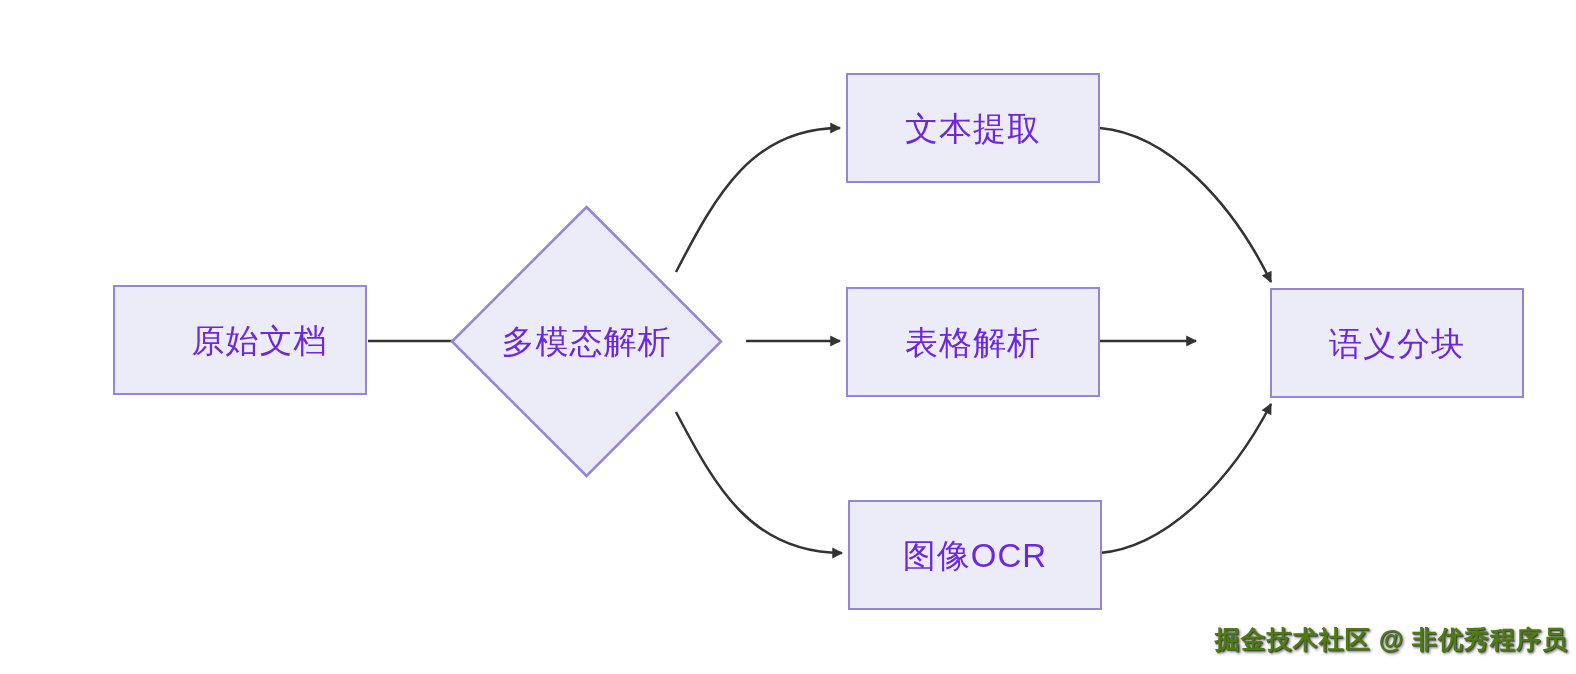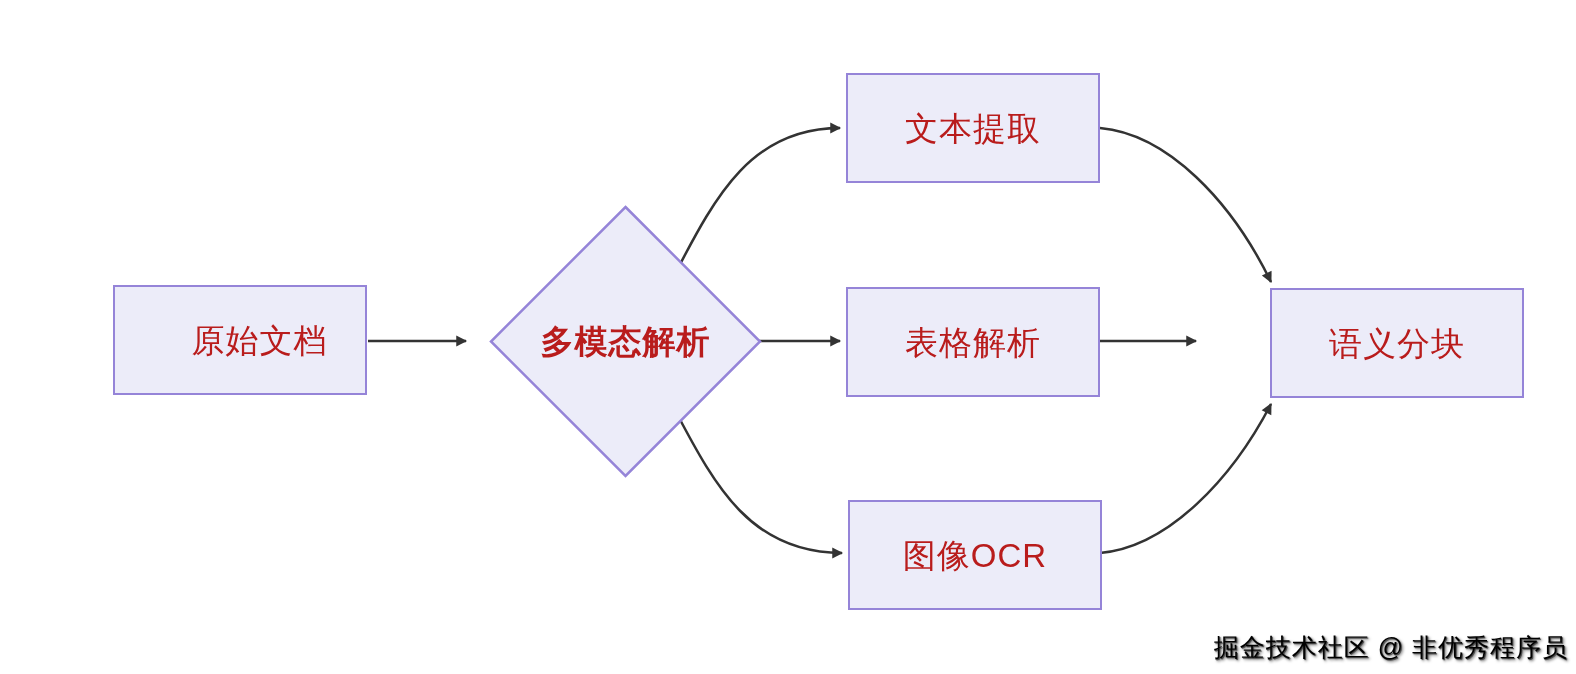--- a/index.html
+++ b/index.html
@@ -34,21 +34,21 @@
     justify-content: center;
     box-sizing: border-box;
   }
   .node.rect {
     background: #ececf9;
     border: 2px solid #9584d8;
     width: 254px;
     height: 110px;
   }
   .node-label {
-    color: #b91c1c;
+    color: #6d28d9;
     font-size: 33px;
     letter-spacing: 1px;
     white-space: nowrap;
     line-height: 1;
     position: relative;
     z-index: 2;
   }
   .node.diamond {
     width: 273px;
     height: 273px;
@@ -56,24 +56,24 @@
     border: none;
   }
   .node.diamond svg {
     position: absolute;
     left: 0;
     top: 0;
   }
   .watermark {
     position: absolute;
     right: 8px;
-    bottom: 10px;
+    bottom: 18px;
     font-size: 25px;
-    font-weight: normal;
-    color: #000000;
+    font-weight: bold;
+    color: #4d7c0f;
     letter-spacing: 1px;
     text-shadow: 1px 1px 1px #3f3f3f, 2px 2px 3px #6b6b6b;
     white-space: nowrap;
   }
 </style>
 </head>
 <body>
 
 <div class="canvas">
 
@@ -89,21 +89,21 @@
     <path class="edge" d="M 676 412 C 716 488, 752 553, 842 553" marker-end="url(#arrowhead)"></path>
     <path class="edge" d="M 1100 128 C 1168 134, 1232 202, 1271 282" marker-end="url(#arrowhead)"></path>
     <path class="edge" d="M 1100 341 L 1196 341" marker-end="url(#arrowhead)"></path>
     <path class="edge" d="M 1100 553 C 1168 547, 1232 479, 1271 404" marker-end="url(#arrowhead)"></path>
   </svg>
 
   <div class="node rect" style="left:113px; top:285px;padding-left:39px;">
     <span class="node-label">原始文档</span>
   </div>
 
-  <div class="node diamond" style="left:489px; top:205px;font-weight:bold;">
+  <div class="node diamond" style="left:450px; top:205px;">
     <svg width="273" height="273" viewBox="0 0 273 273" xmlns="http://www.w3.org/2000/svg">
       <polygon points="136.5,2 271,136.5 136.5,271 2,136.5" fill="#ececf9" stroke="#9584d8" stroke-width="2.5"></polygon>
     </svg>
     <span class="node-label">多模态解析</span>
   </div>
 
   <div class="node rect" style="left:846px; top:73px;">
     <span class="node-label">文本提取</span>
   </div>
 

